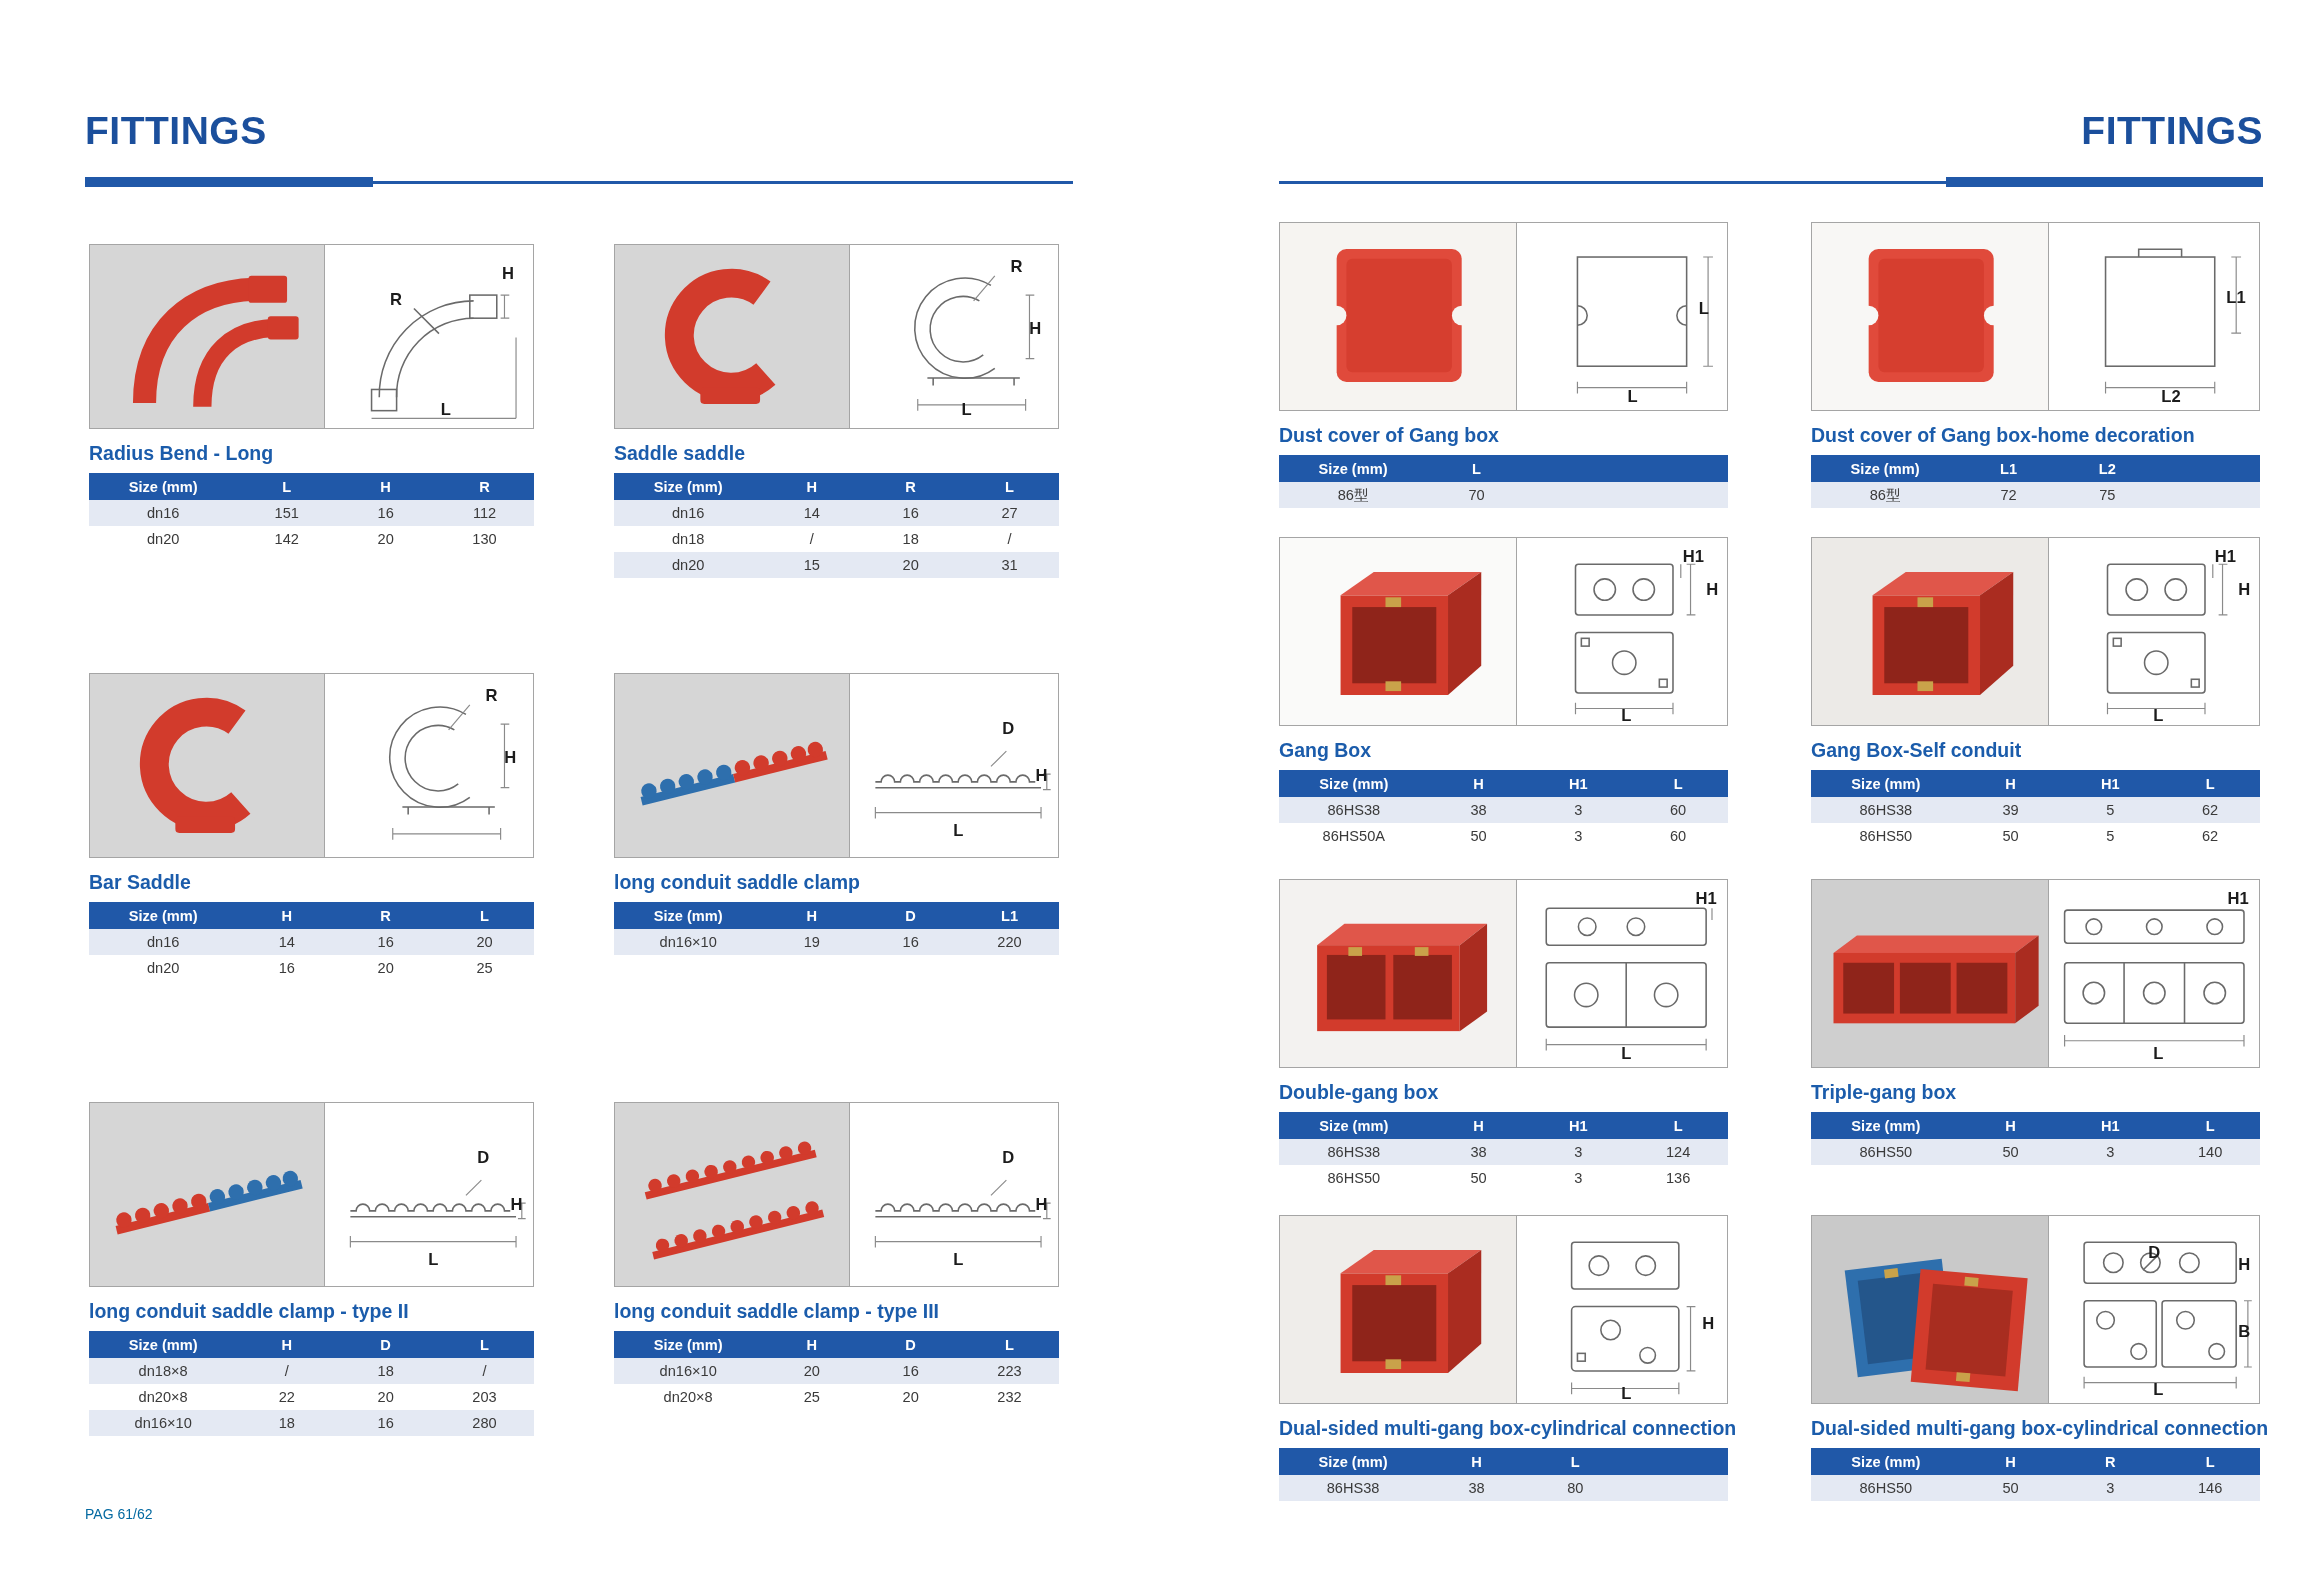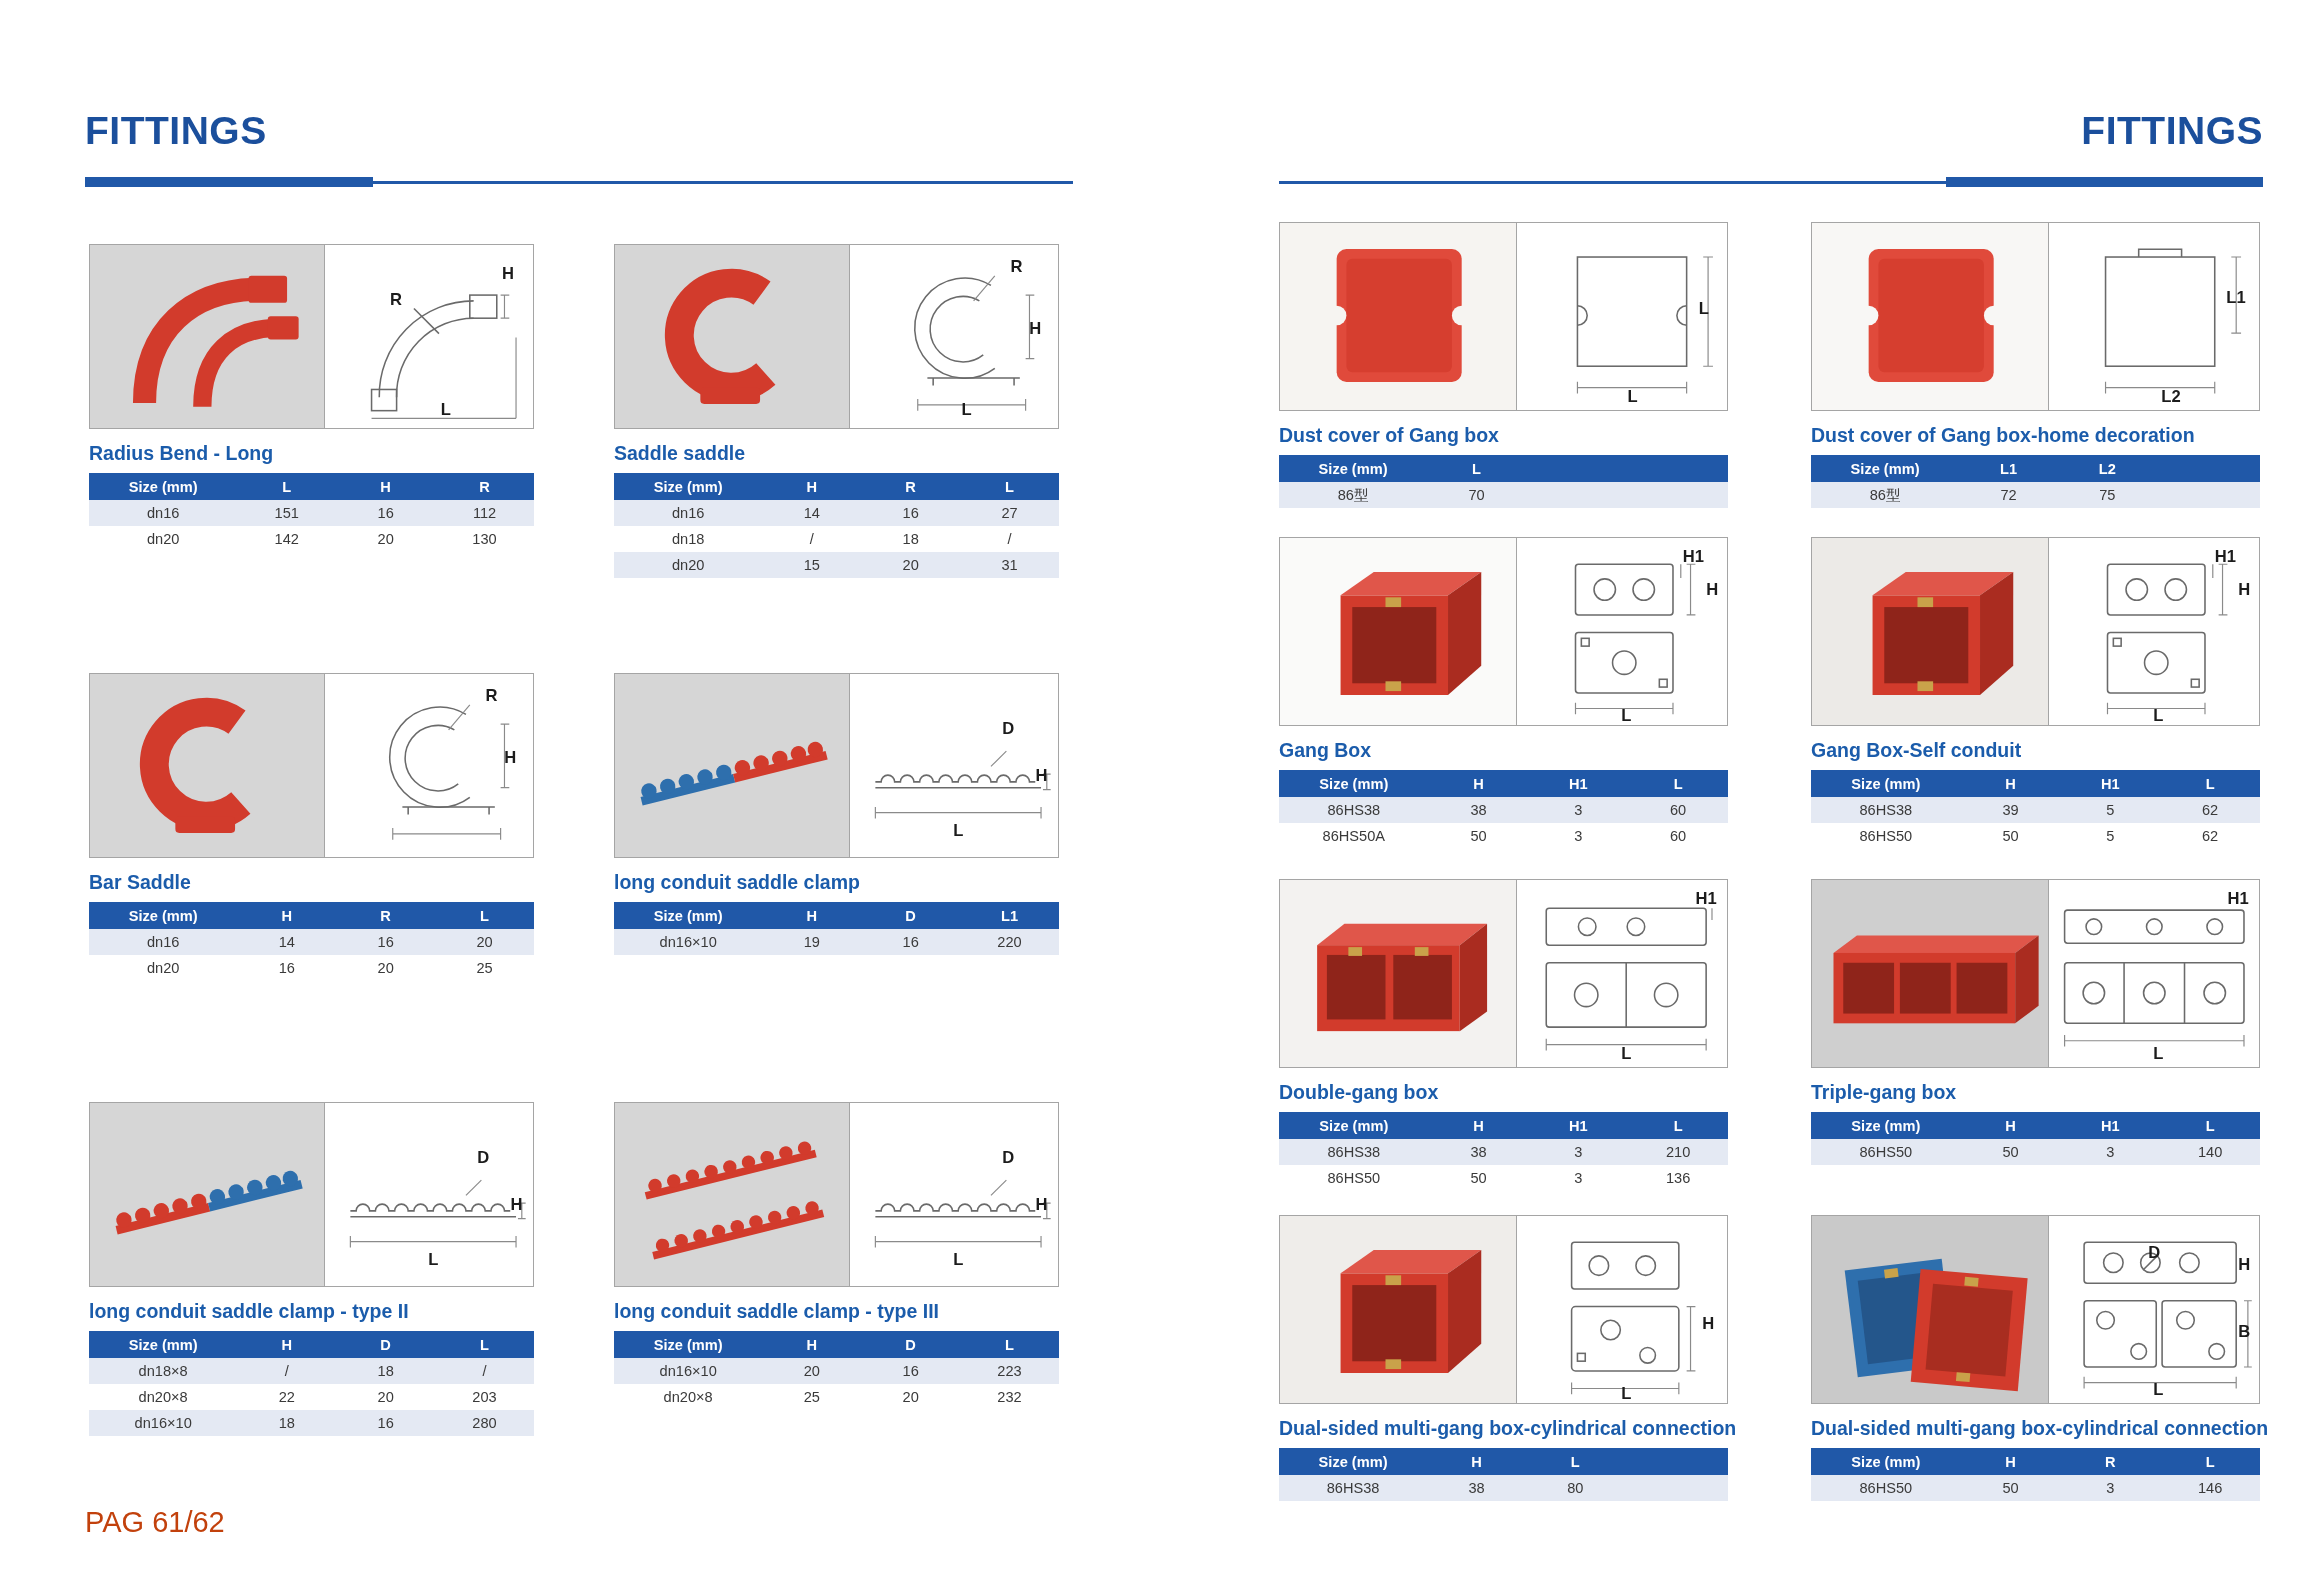--- a/index.html
+++ b/index.html
@@ -17,21 +17,21 @@
   .photo svg,.drawing svg{position:absolute;inset:0;width:100%;height:100%;}
   .dim-label{position:absolute;transform:translate(-50%,-50%);font-weight:bold;font-size:16.6px;color:#1c1c1c;line-height:1;}
 
   .product-title{margin-top:12.7px;margin-bottom:8.8px;font-size:19.5px;font-weight:bold;color:#1b5cab;white-space:nowrap;}
 
   table.spec{width:100%;border-collapse:collapse;table-layout:fixed;}
   table.spec th{background:#2058a8;color:#ffffff;font-size:14.6px;font-weight:bold;height:27px;text-align:center;padding:0;}
   table.spec td{height:26px;text-align:center;font-size:14.6px;color:#3a3a3a;padding:0;}
   tr.alt{background:#e4e9f3;}
 
-  .page-footer{position:absolute;left:85px;top:1506px;font-size:29px;color:#c2410c;}
+  .page-footer{position:absolute;left:85px;top:1506px;font-size:14px;color:#0369a1;}
 </style>
 </head>
 <body>
 
 <div id="canvas">
     <div class="page-header" style="left:85px;top:109px;">FITTINGS</div>
     <div class="header-rule" style="left:85px;top:176px;width:988px;">
       <div class="rule-thin"></div>
       <div class="rule-thick" style="left:0;width:288px;"></div>
     </div>
@@ -674,21 +674,21 @@
             <th>H</th>
             <th>H1</th>
             <th>L</th>
           </tr>
         </thead>
         <tbody>
           <tr class="alt">
             <td>86HS38</td>
             <td>38</td>
             <td>3</td>
-            <td>210</td>
+            <td>124</td>
           </tr>
           <tr class="">
             <td>86HS50</td>
             <td>50</td>
             <td>3</td>
             <td>136</td>
           </tr>
         </tbody>
       </table>
   </div>

